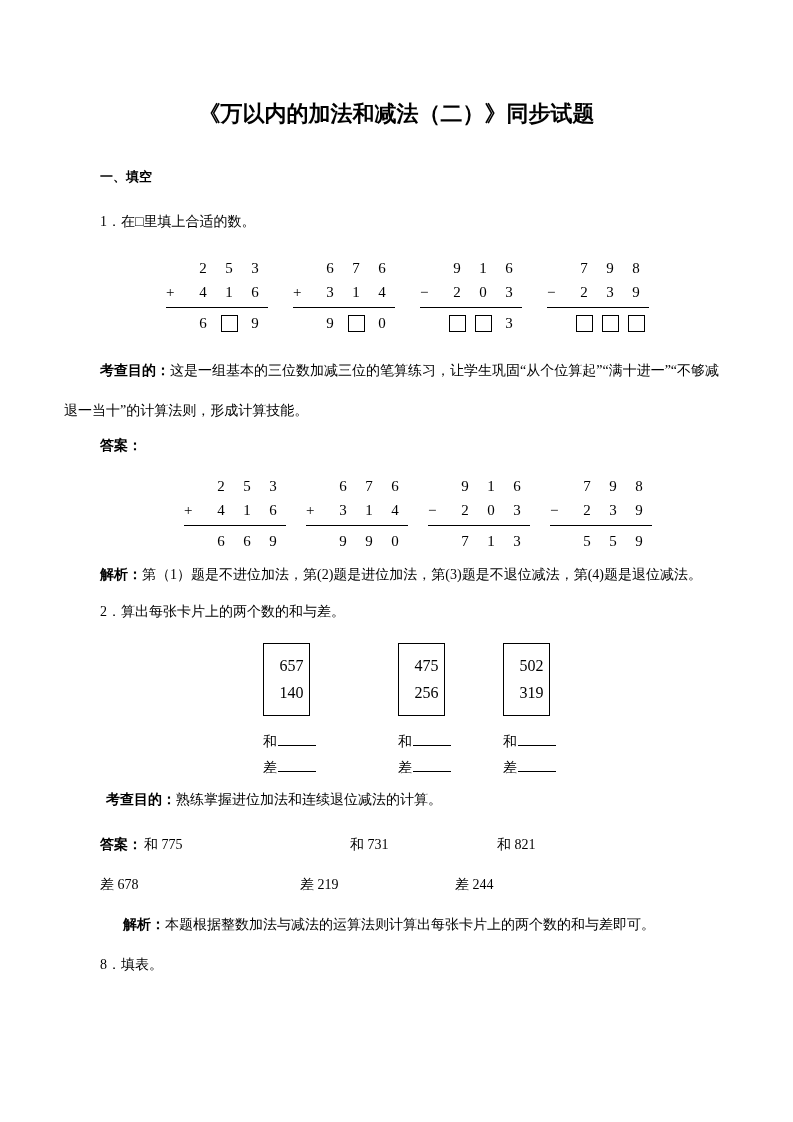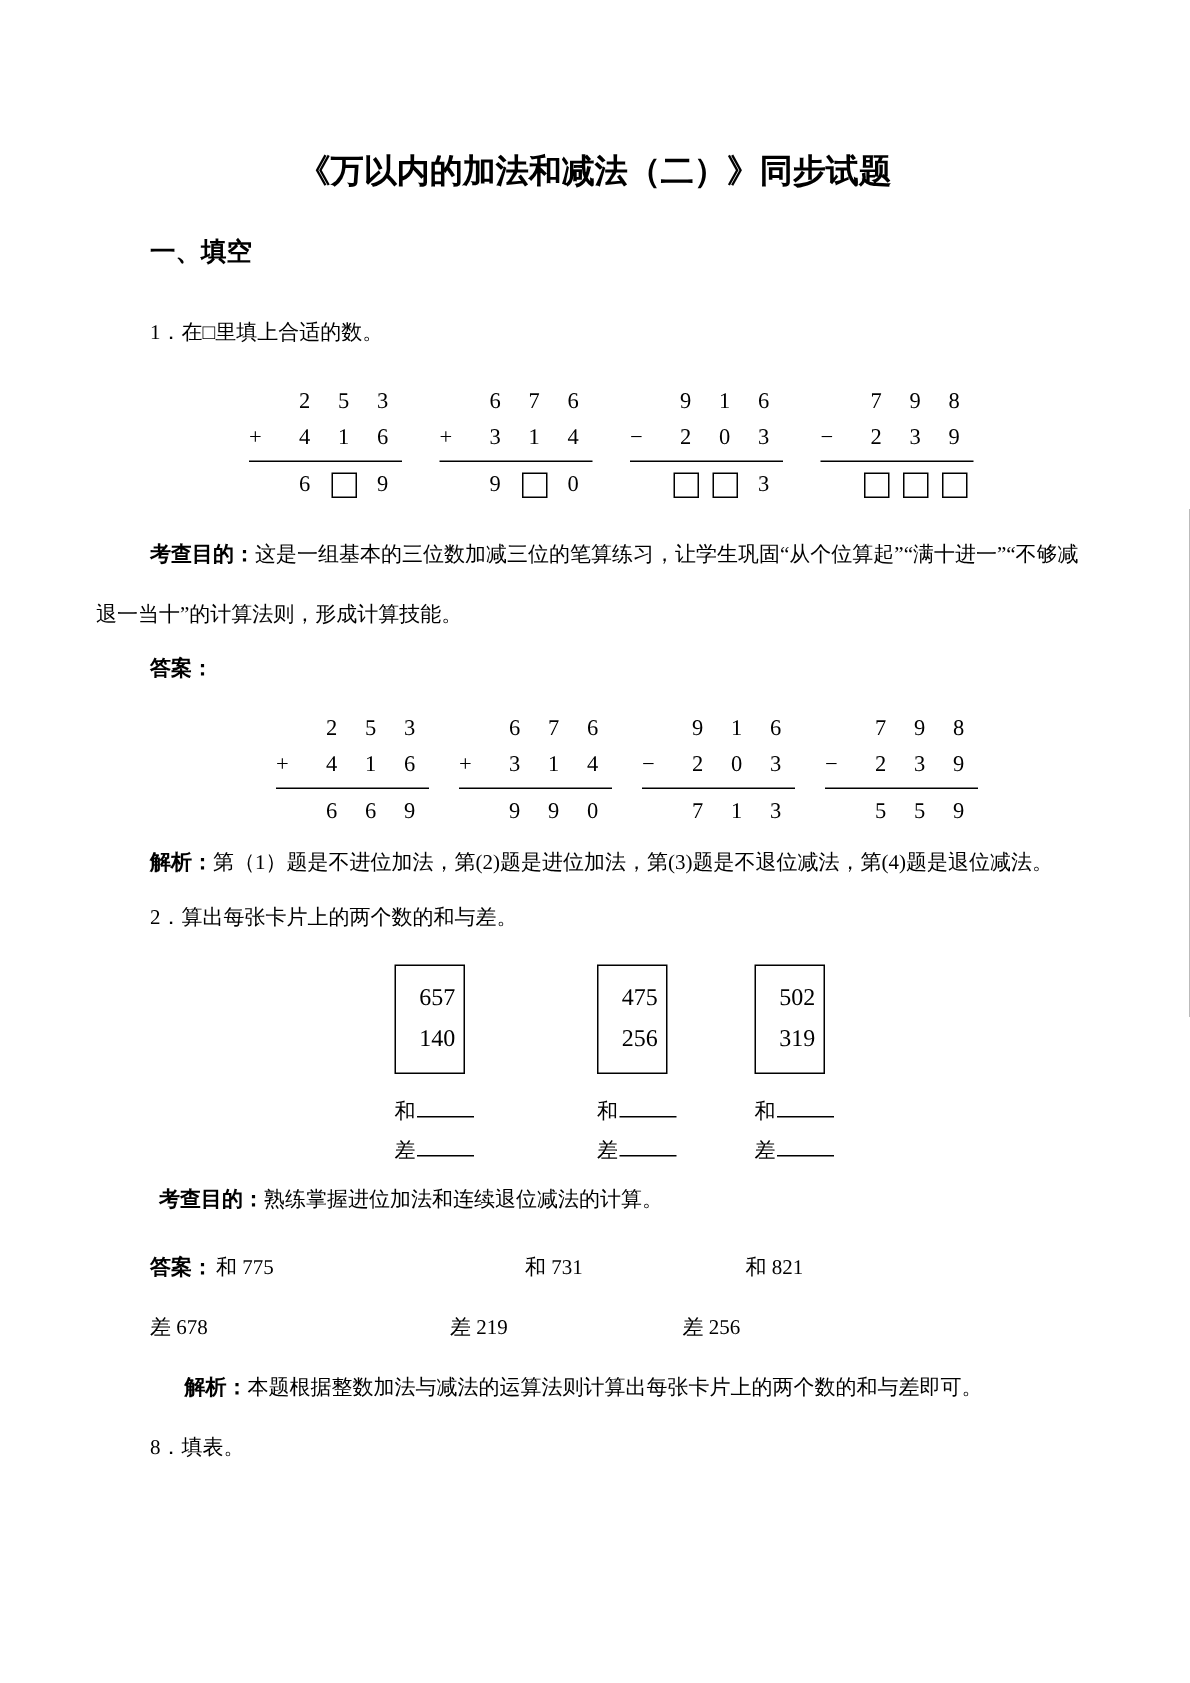--- a/index.html
+++ b/index.html
@@ -2,21 +2,21 @@
 <html><head>
 <meta charset="utf-8">
 <style>
   * { margin:0; padding:0; box-sizing:border-box; }
   html,body { background:#888; }
   body { font-family:"Liberation Serif","DejaVu Serif",serif; color:#000; font-size:14px; }
   .page { position:relative; width:793px; height:1122px; background:#fff; margin:0 auto; overflow:hidden; }
 
   .abs { position:absolute; }
   .title { top:99px; left:0; right:0; text-align:center; font-size:22px; font-weight:bold; }
-  .sec-heading { top:156px; left:100px; font-weight:bold; font-size:17px; }
+  .sec-heading { top:168px; left:100px; font-weight:bold; font-size:13px; }
   .q1-prompt { top:213px; left:100px; }
   .q2-prompt { top:603px; left:100px; }
   .q3-prompt { top:956px; left:100px; }
 
   
   .probrow { display:flex; }
   .row1 { top:256px; left:166px; gap:25px; }
   .row2 { top:474px; left:184px; gap:20px; }
   .vprob { width:102px; }
   .vrow { display:flex; align-items:center; height:24px; }
@@ -307,20 +307,20 @@
   <div class="abs ansline sumline">
     <b class="al">答案：</b>
     <span class="a1">和 775</span>
     <span class="a2">和 731</span>
     <span class="a3">和 821</span>
   </div>
 
   <div class="abs ansline diffline">
     <span class="d1">差 678</span>
     <span class="d2">差 219</span>
-    <span class="d3">差 256</span>
+    <span class="d3">差 244</span>
   </div>
 
   <p class="abs q2-analysis"><b class="lbl">解析：</b><span>本题根据整数加法与减法的运算法则计算出每张卡片上的两个数的和与差即可。</span></p>
 
   <div class="abs q3-prompt">8．填表。</div>
 
 </div>
 
 </body></html>

